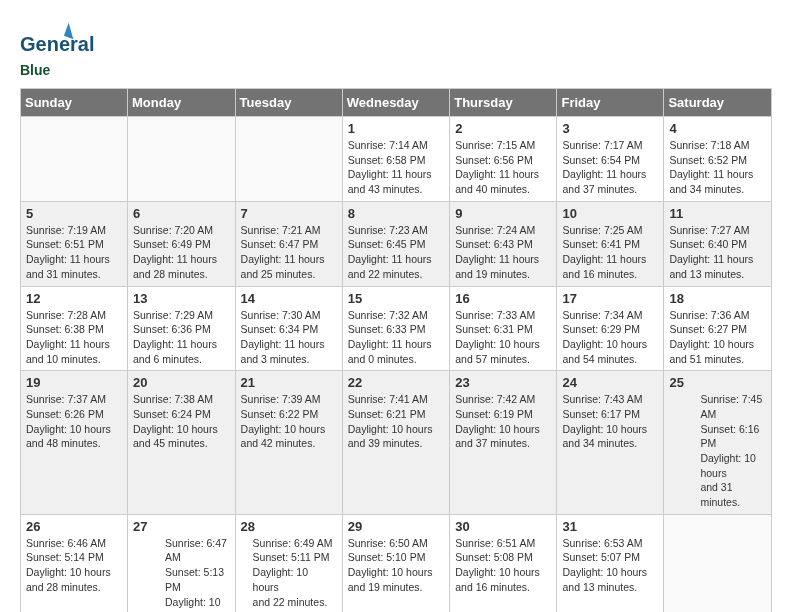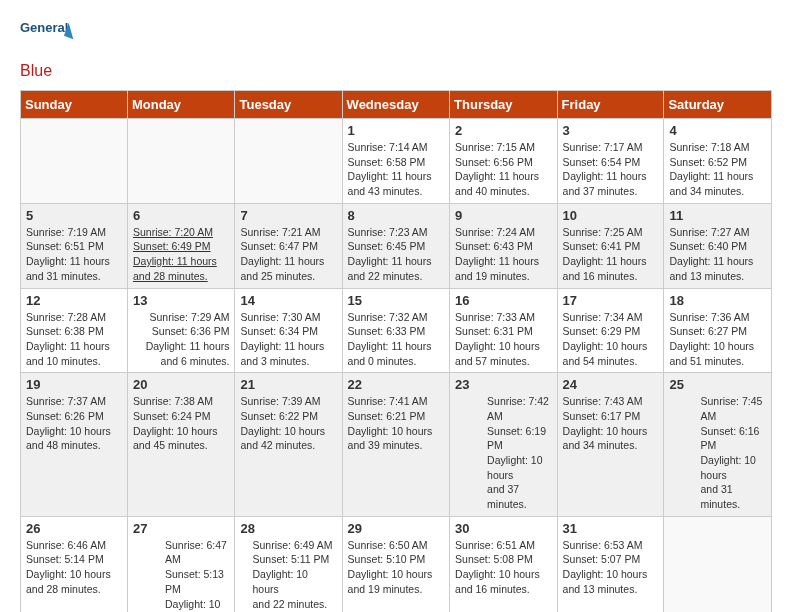--- a/index.html
+++ b/index.html
@@ -32,21 +32,21 @@
     .location-title {
       font-size: 16px;
       color: #444;
     }
     .calendar {
       width: 100%;
       border-collapse: collapse;
       border: 1px solid #ccc;
     }
     .calendar th {
-      background-color: #c2410c;
+      background-color: #737373;
       color: #fff;
       font-size: 13px;
       font-weight: bold;
       padding: 6px 4px;
       border: 1px solid #ccc;
       text-align: left;
     }
     .calendar td {
       border: 1px solid #ccc;
       vertical-align: top;
@@ -74,26 +74,26 @@
       background-color: #f0f0f0;
     }
   </style>
 </head>
 <body>
 
 <div class="header-area">
   <div class="logo">
     <div style="display:flex; align-items:center; gap:0px;">
       <div style="position:relative; width:52px; height:40px;">
-        <span style="font-size:13px; font-weight:bold; color:#1a5276; position:absolute; top:0; left:0;text-align:center;">General</span>
+        <span style="font-size:20px; font-weight:bold; color:#1a5276; position:absolute; top:13px; left:0;text-align:center;">General</span>
         <div style="position:absolute; top:4px; right:-4px; width:0; height:0; border-left:0px solid transparent; border-right:10px solid transparent; border-bottom:14px solid #2e86c1; transform: rotate(20deg);"></div>
       </div>
     </div>
     <div style="display:flex; align-items:center; margin-top:2px;">
-      <span style="font-size:16px; font-weight:normal; color:#b91c1c;">Blue</span>
+      <span style="font-size:14px; font-weight:bold; color:#14532d;">Blue</span>
     </div>
   </div>
   <div class="title-area">
     <div class="month-title"></div>
     <div class="location-title"></div>
   </div>
 </div>
 
 <table class="calendar">
   <thead>
@@ -144,21 +144,21 @@
       <tr class="row-shaded">
         <td>
           <div class="day-number">5</div>
           <div class="day-info" style="white-space: pre-line;">Sunrise: 7:19 AM
 Sunset: 6:51 PM
 Daylight: 11 hours
 and 31 minutes.</div>
         </td>
         <td>
           <div class="day-number">6</div>
-          <div class="day-info" style="white-space: pre-line; text-decoration: underline;">Sunrise: 7:20 AM
+          <div class="day-info" style="white-space: pre-line;">Sunrise: 7:20 AM
 Sunset: 6:49 PM
 Daylight: 11 hours
 and 28 minutes.</div>
         </td>
         <td>
           <div class="day-number">7</div>
           <div class="day-info" style="white-space: pre-line;">Sunrise: 7:21 AM
 Sunset: 6:47 PM
 Daylight: 11 hours
 and 25 minutes.</div>
@@ -195,21 +195,21 @@
       <tr>
         <td>
           <div class="day-number">12</div>
           <div class="day-info" style="white-space: pre-line;">Sunrise: 7:28 AM
 Sunset: 6:38 PM
 Daylight: 11 hours
 and 10 minutes.</div>
         </td>
         <td>
           <div class="day-number">13</div>
-          <div class="day-info" style="white-space: pre-line; text-align: right;">Sunrise: 7:29 AM
+          <div class="day-info" style="white-space: pre-line;">Sunrise: 7:29 AM
 Sunset: 6:36 PM
 Daylight: 11 hours
 and 6 minutes.</div>
         </td>
         <td>
           <div class="day-number">14</div>
           <div class="day-info" style="white-space: pre-line;">Sunrise: 7:30 AM
 Sunset: 6:34 PM
 Daylight: 11 hours
 and 3 minutes.</div>
@@ -267,21 +267,21 @@
         </td>
         <td>
           <div class="day-number">22</div>
           <div class="day-info" style="white-space: pre-line;">Sunrise: 7:41 AM
 Sunset: 6:21 PM
 Daylight: 10 hours
 and 39 minutes.</div>
         </td>
         <td>
           <div class="day-number">23</div>
-          <div class="day-info" style="white-space: pre-line; margin-left: 32px;">Sunrise: 7:42 AM
+          <div class="day-info" style="white-space: pre-line;">Sunrise: 7:42 AM
 Sunset: 6:19 PM
 Daylight: 10 hours
 and 37 minutes.</div>
         </td>
         <td>
           <div class="day-number">24</div>
           <div class="day-info" style="white-space: pre-line;">Sunrise: 7:43 AM
 Sunset: 6:17 PM
 Daylight: 10 hours
 and 34 minutes.</div>

